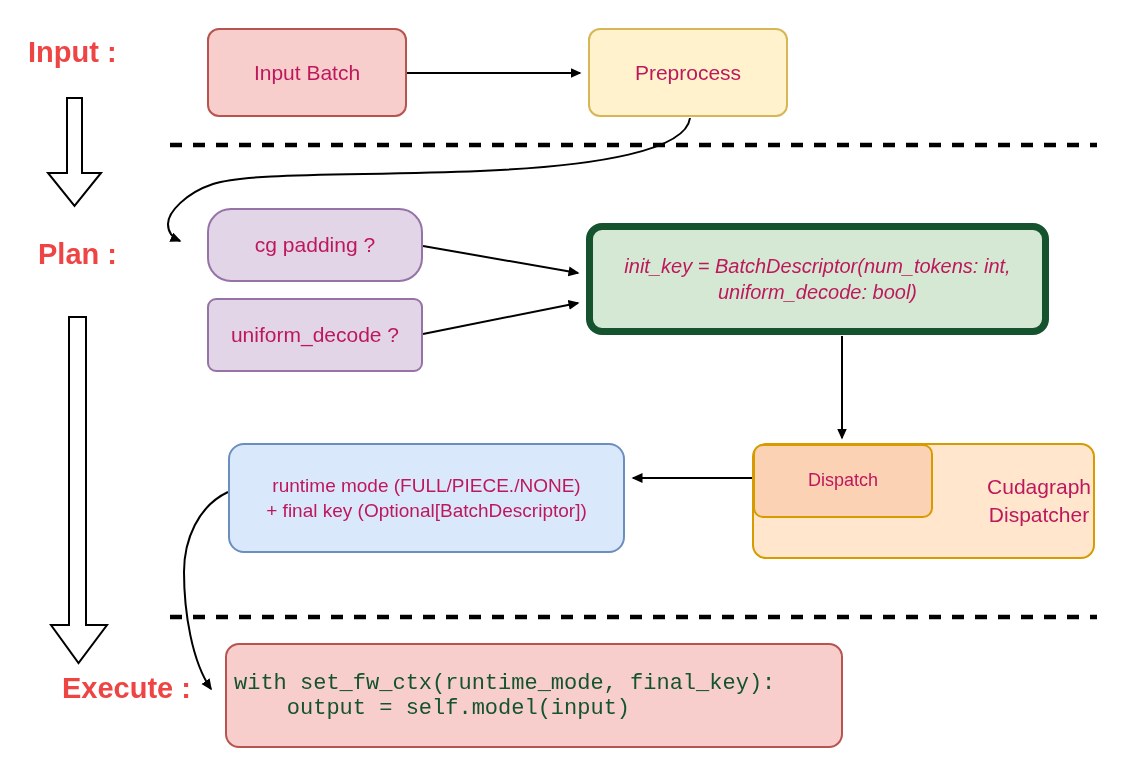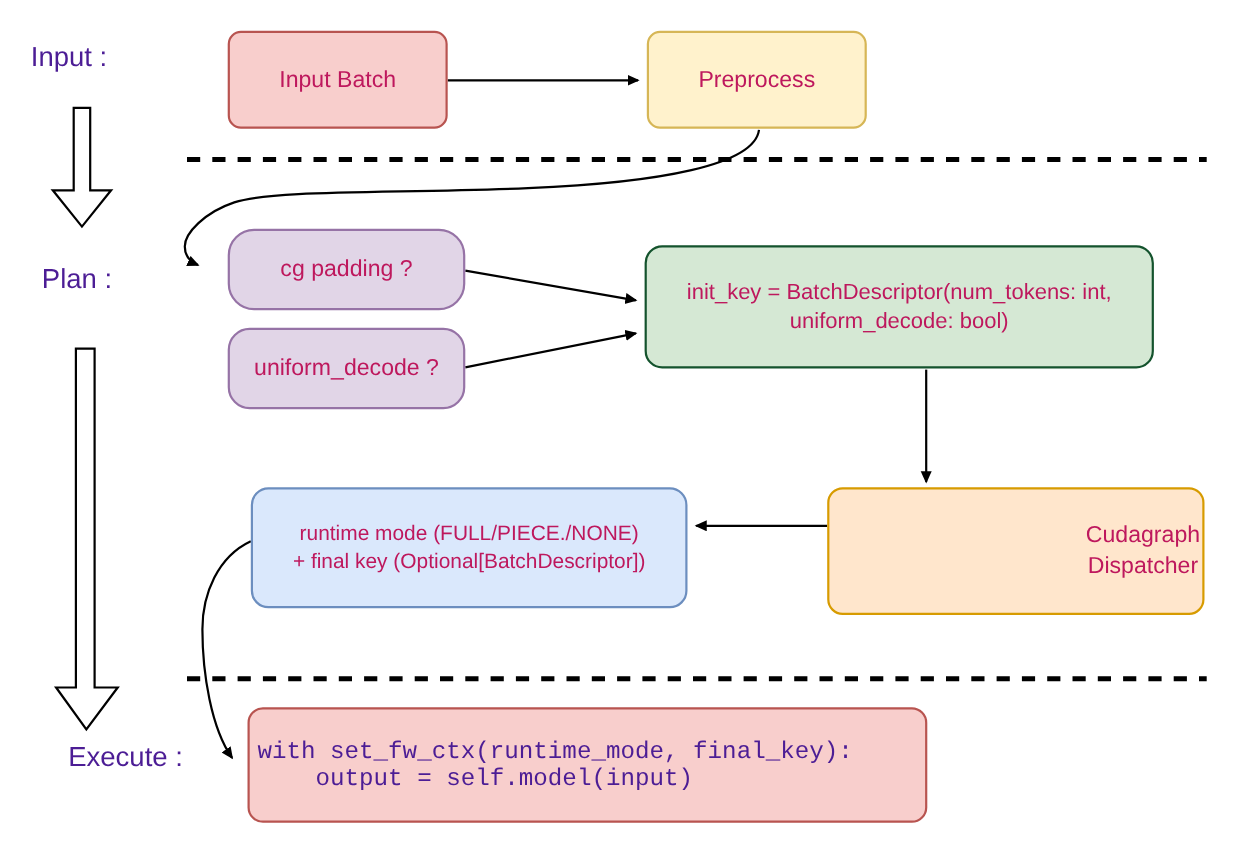--- a/index.html
+++ b/index.html
@@ -18,23 +18,23 @@
     background: #ffffff;
   }
   #arrow-layer {
     position: absolute;
     left: 0; top: 0;
     width: 1142px;
     height: 770px;
   }
   .stage-label {
     position: absolute;
-    font-weight: normal;
-    color: #4c1d95;
-    font-size: 25px;
+    font-weight: bold;
+    color: #ef4444;
+    font-size: 29px;
     line-height: 30px;
     white-space: nowrap;
   }
   .node {
     position: absolute;
     box-sizing: border-box;
     display: flex;
     align-items: center;
     justify-content: center;
     text-align: center;
@@ -52,27 +52,28 @@
     background: #fff2cc; border: 2px solid #d6b656; border-radius: 12px;
     font-size: 21px;
   }
   .node-cg-padding {
     left: 207px; top: 208px; width: 216px; height: 74px;
     background: #e1d5e7; border: 2px solid #9673a6; border-radius: 24px;
     font-size: 21px;
   }
   .node-uniform-decode {
     left: 207px; top: 298px; width: 216px; height: 74px;
-    background: #e1d5e7; border: 2px solid #9673a6; border-radius: 20px;
+    background: #e1d5e7; border: 2px solid #9673a6; border-radius: 9px;
     font-size: 21px;
   }
   .node-init-key {
     left: 586px; top: 223px; width: 463px; height: 112px;
-    background: #d5e8d4; border: 2px solid #14532d; border-radius: 16px;
+    background: #d5e8d4; border: 7px solid #14532d; border-radius: 16px;
     font-size: 20px;
+    font-style: italic;
   }
   .node-runtime-mode {
     left: 228px; top: 443px; width: 397px; height: 110px;
     background: #dae8fc; border: 2px solid #6c8ebf; border-radius: 16px;
     font-size: 19px;
   }
   .node-cudagraph {
     left: 752px; top: 443px; width: 343px; height: 116px;
     background: #ffe6cc; border: 2px solid #d79b00; border-radius: 14px;
     justify-content: flex-end;
@@ -85,21 +86,21 @@
     font-size: 18px;
   }
   .node-execute-code {
     left: 225px; top: 643px; width: 618px; height: 105px;
     background: #f8cecc; border: 2.5px solid #b85450; border-radius: 14px;
     justify-content: flex-start;
     padding-left: 7px;
     font-family: "Liberation Mono", monospace;
     font-size: 22px;
     line-height: 25px;
-    color: #4c1d95;
+    color: #14532d;
     text-align: left;
   }
 </style>
 </head>
 <body>
 
 <div id="canvas">
 
   <svg id="arrow-layer" viewBox="0 0 1142 770" xmlns="http://www.w3.org/2000/svg">
     <defs>
@@ -142,17 +143,18 @@
 
   <div class="node node-init-key">init_key = BatchDescriptor(num_tokens: int,
 uniform_decode: bool)</div>
 
   <div class="node node-runtime-mode">runtime mode (FULL/PIECE./NONE)
 + final key (Optional[BatchDescriptor])</div>
 
   <div class="node node-cudagraph">Cudagraph
 Dispatcher</div>
 
+  <div class="node node-dispatch">Dispatch</div>
 
   <div class="node node-execute-code">with set_fw_ctx(runtime_mode, final_key):
     output = self.model(input)</div>
 
 </div>
 
 </body></html>

